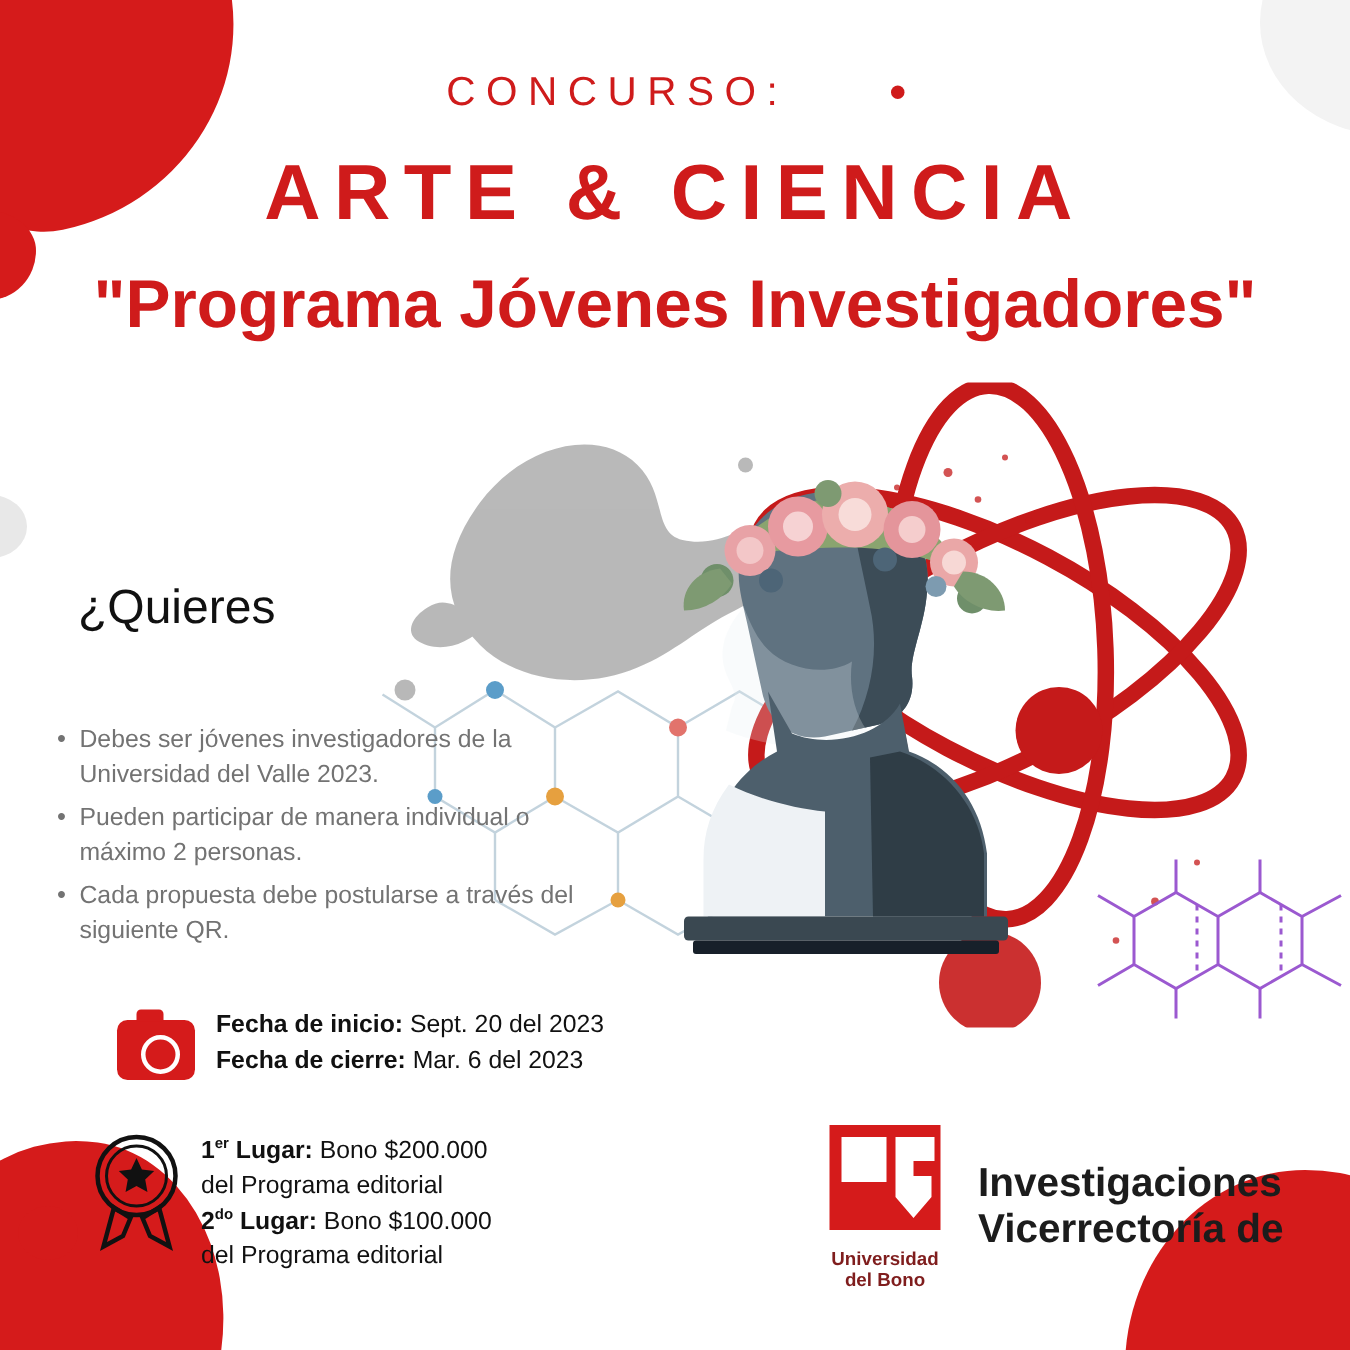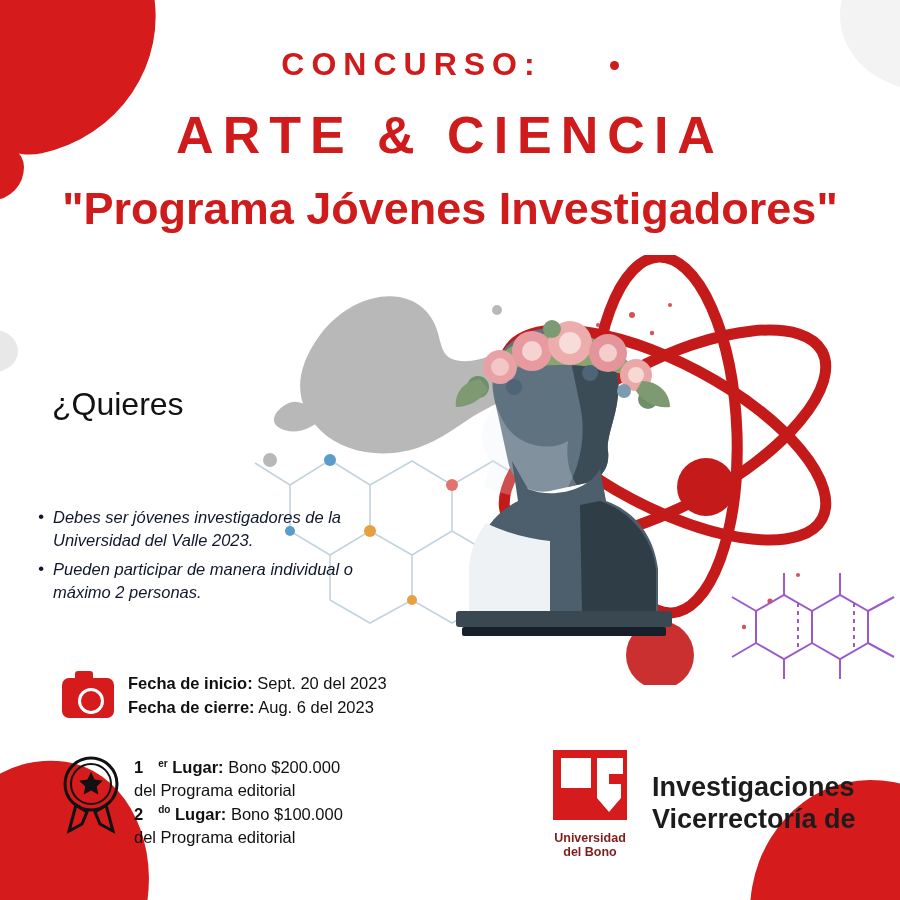--- a/index.html
+++ b/index.html
@@ -74,22 +74,22 @@
   }
 
   
   .header {
     position: absolute;
     top: 46px; left: 0; right: 0;
     text-align: center;
   }
   .kicker {
     color: #cf1b1b;
-    font-weight: bold;
-    font-size: 32px;
+    font-weight: normal;
+    font-size: 27px;
     letter-spacing: 7px;
     margin: 0;
   }
   .kicker-dot {
     display: inline-block;
     width: 9px; height: 9px;
     background: #cf1b1b;
     border-radius: 50%;
     vertical-align: middle;
     margin-left: 68px;
@@ -115,48 +115,47 @@
     position: absolute;
     left: 52px; top: 385px;
     width: 300px;
     font-size: 32px;
     font-weight: normal;
     color: #111;
     line-height: 1.22;
   }
   .bullets {
     position: absolute;
-    left: 38px; top: 506px;
+    left: 38px; top: 482px;
     width: 355px;
     margin: 0;
     padding: 0;
     list-style: none;
-    color: #0f172a;
+    color: #737373;
     font-size: 16.5px;
     line-height: 1.42;
-    font-style: italic;
   }
   .bullets li {
     position: relative;
     padding-left: 15px;
     margin-bottom: 5px;
   }
   .bullets li:before {
     content: "•";
     position: absolute;
     left: 0; top: -1px;
     font-size: 17px;
   }
 
   
   .dates {
     position: absolute;
-    left: 62px; top: 672px;
+    left: 78px; top: 672px;
     display: flex;
-    align-items: center;
+    align-items: flex-end;
   }
   .camera-icon {
     width: 52px; height: 40px;
     background: #d51b1b;
     border-radius: 7px;
     position: relative;
     margin-right: 14px;
     margin-top: 4px;
   }
   .camera-icon:before {
@@ -193,21 +192,21 @@
     width: 62px; height: 80px;
     margin-right: 12px;
     margin-top: 2px;
   }
   .prizes-text {
     font-size: 16.5px;
     color: #111;
     line-height: 1.42;
     padding-top: 4px;
   }
-  .prizes-text sup { font-size: 10px; margin-left: 15px; }
+  .prizes-text sup { font-size: 10px; }
   .prizes-text b { font-weight: bold; }
 
   
   .art { position: absolute; left: 250px; top: 255px; width: 650px; height: 430px; }
 
   
   .logo-block {
     position: absolute;
     left: 548px; top: 748px;
     display: flex;
@@ -350,32 +349,33 @@
     </svg>
   </div>
 
   <div class="question">
     <div>¿Quieres</div>
   </div>
 
   <ul class="bullets">
     <li>Debes ser jóvenes investigadores de la Universidad del Valle 2023.</li>
     <li>Pueden participar de manera individual o máximo 2 personas.</li>
+    <li>Cada propuesta debe postularse a través del siguiente QR.</li>
   </ul>
 
   <div class="dates">
     <div class="camera-icon"></div>
     <div class="dates-text">
       <div>
         <b>Fecha de inicio:</b>
         <span>Sept. 20 del 2023</span>
       </div>
       <div>
         <b>Fecha de cierre:</b>
-        <span>Aug. 6 del 2023</span>
+        <span>Mar. 6 del 2023</span>
       </div>
     </div>
   </div>
 
   <div class="prizes">
     <svg class="medal" viewBox="0 0 62 80">
       <circle cx="31" cy="30" r="26" fill="none" stroke="#111" stroke-width="3"></circle>
       <circle cx="31" cy="30" r="20" fill="none" stroke="#111" stroke-width="2"></circle>
       <path d="M31 18 l3.6 7.6 8.2 1.1 -6 5.7 1.5 8.2 -7.3 -4 -7.3 4 1.5 -8.2 -6 -5.7 8.2 -1.1 Z" fill="#111"></path>
       <path d="M16 51 L9 77 L22 70 L27 58 Z" fill="none" stroke="#111" stroke-width="3"></path>

